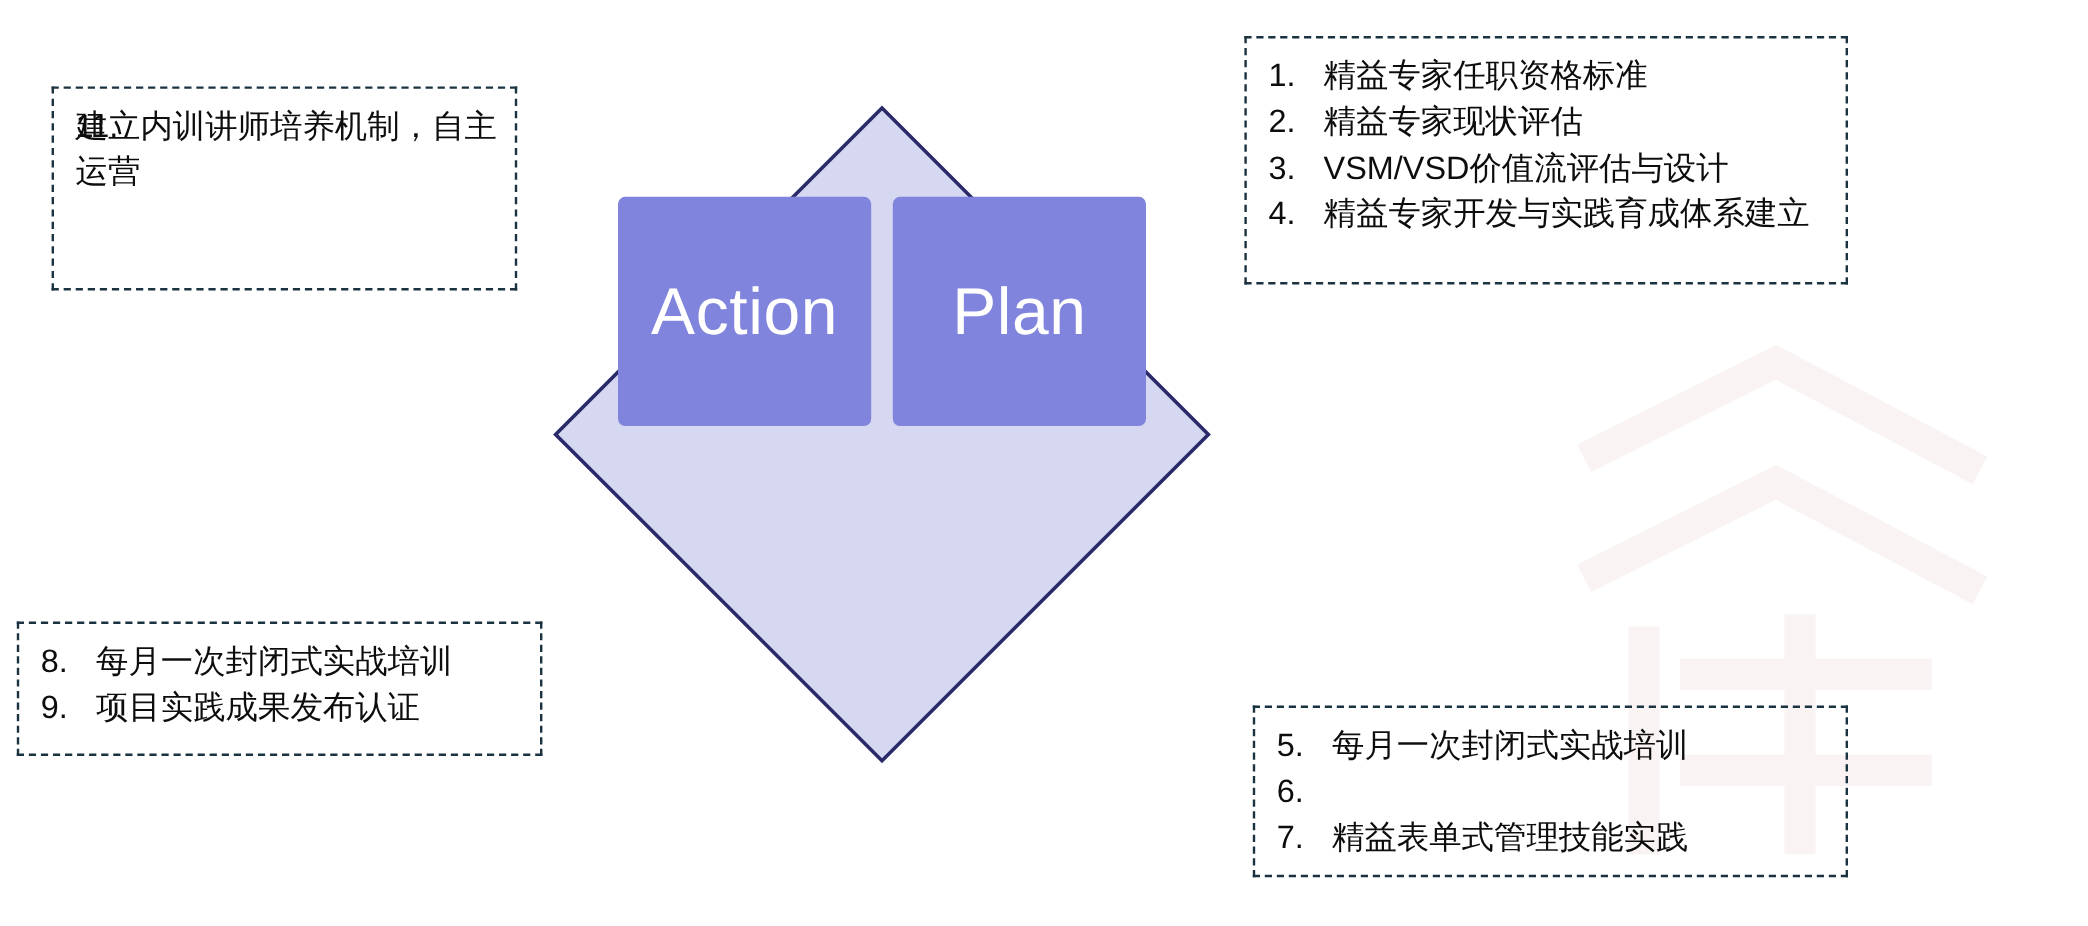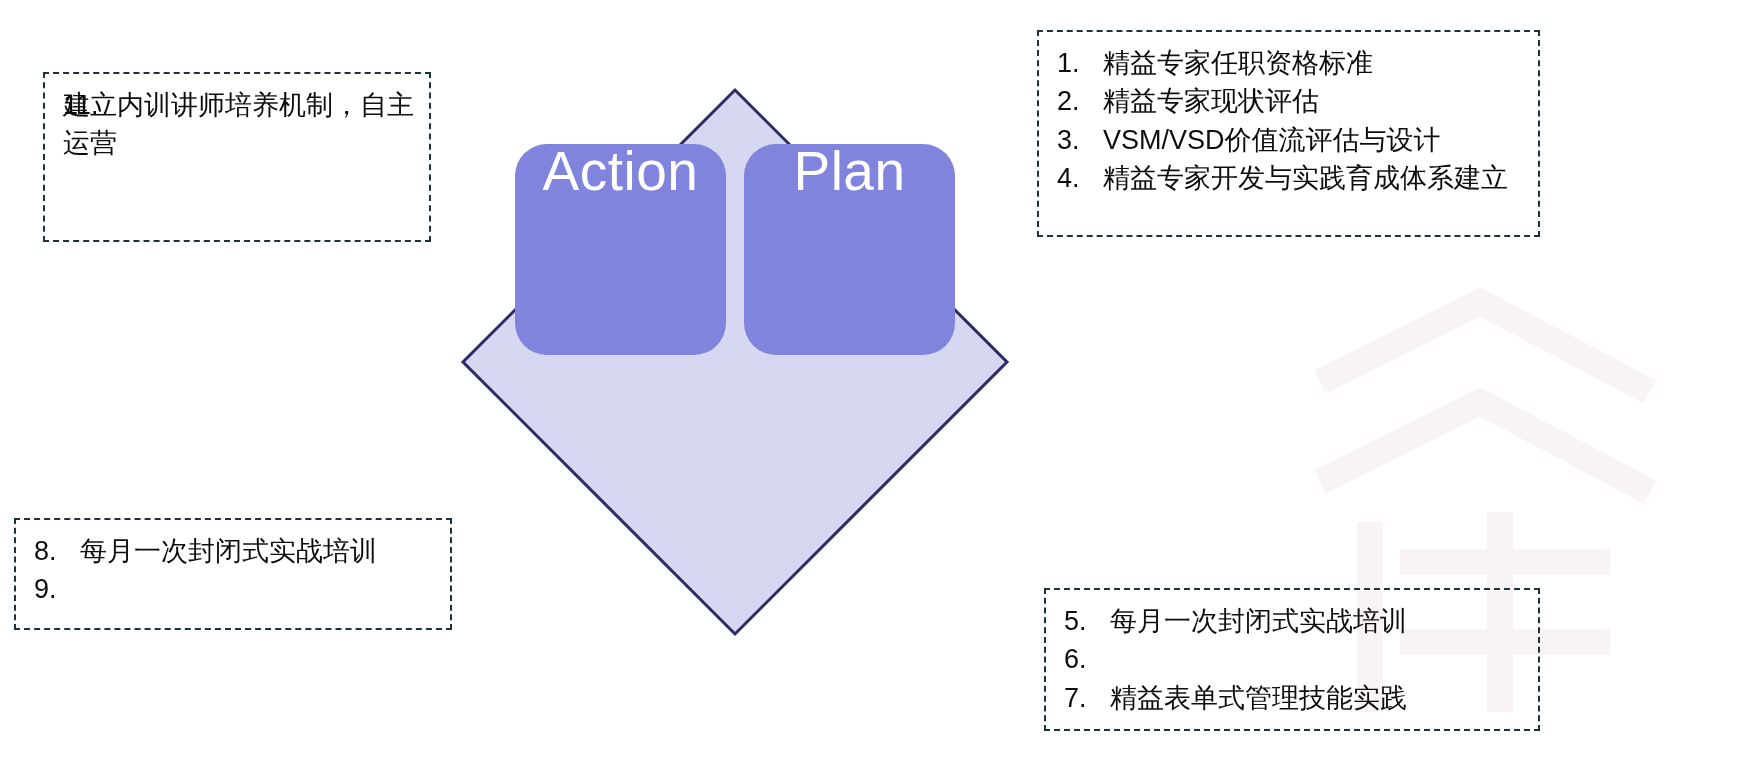--- a/index.html
+++ b/index.html
@@ -55,28 +55,30 @@
     width: 440px;
     height: 440px;
     display: grid;
     grid-template-columns: 1fr 1fr;
     grid-template-rows: 1fr 1fr;
     gap: 18px;
   }
 
   .quad {
     background: #8084dc;
-    border-radius: 32px;
+    border-radius: 6px;
     display: flex;
+    align-items: center;
     justify-content: center;
     color: #ffffff;
     font-size: 55px;
     font-weight: 400;
     letter-spacing: 0.5px;
     line-height: 1;
+    margin-top: 20px;
   }
 
   
   .callout {
     position: absolute;
     border: 2.5px dashed #1b3340;
     background: transparent;
     color: #0d0d0d;
     font-size: 27px;
     line-height: 1.42;
@@ -208,20 +210,21 @@
   </div>
 
   <div class="callout num-wide" id="box-check">
     <ul>
       <li>
         <span class="li-num">8.</span>
         <span class="li-text">每月一次封闭式实战培训</span>
       </li>
       <li>
         <span class="li-num">9.</span>
+        <span class="li-text">项目实践成果发布认证</span>
       </li>
     </ul>
   </div>
 
   <div class="callout num-wide" id="box-do">
     <ul>
       <li>
         <span class="li-num">5.</span>
         <span class="li-text">每月一次封闭式实战培训</span>
       </li>

